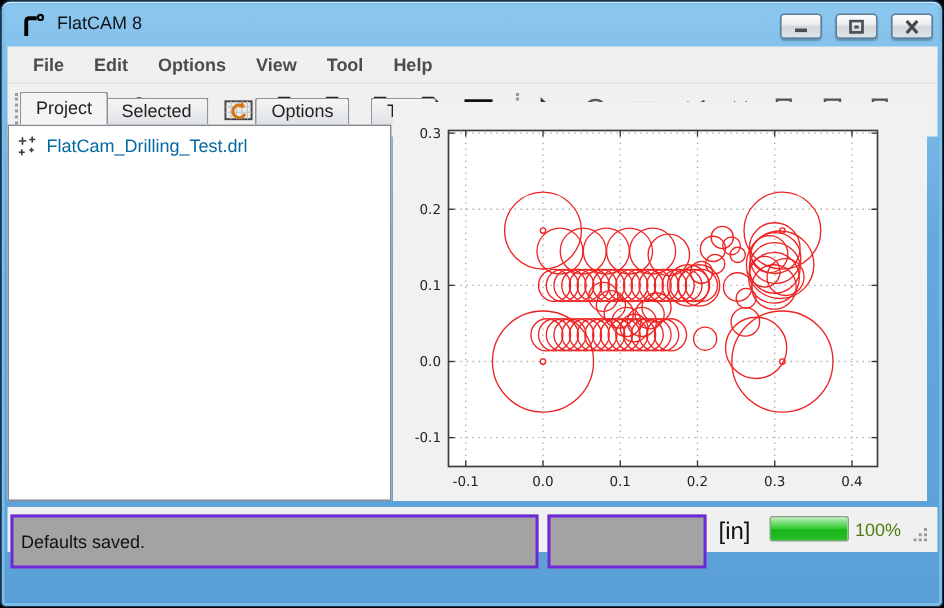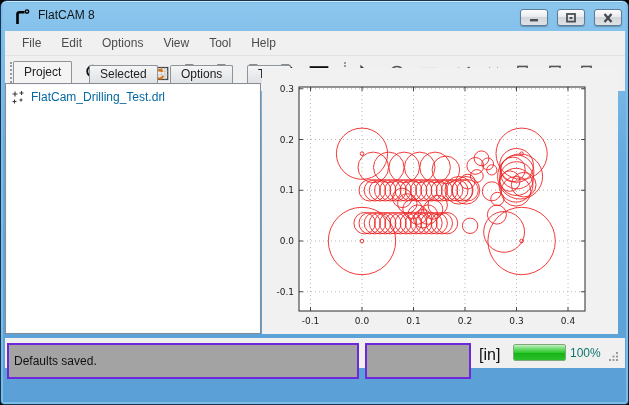--- a/index.html
+++ b/index.html
@@ -10,21 +10,21 @@
        border:1px solid #16334f;border-radius:7px 7px 4px 4px;
        box-shadow:inset 0 1px 0 #d3ecfb, inset 0 0 0 2px #7cbce8;padding-left:28px;}
   .titlebar{position:absolute;left:0;top:0;width:100%;height:30px;}
   .app-icon{position:absolute;left:11px;top:6px;width:20px;height:19px;}
   .title-text{position:absolute;left:37px;top:7px;font-size:12px;color:#101418;}
   .winbtn{position:absolute;top:8px;width:28px;height:17px;border:1px solid #5f7c96;border-radius:3px;
           background:linear-gradient(180deg,#fdfdfd 0%,#e8ebee 45%,#d2d7dc 50%,#dfe3e7 100%);
           display:flex;align-items:center;justify-content:center;box-shadow:0 1px 1px rgba(0,0,0,.25);}
   .menubar{position:absolute;left:4px;top:30px;width:620px;height:25px;background:#f0f0f0;
            display:flex;align-items:center;padding-left:7px;border-bottom:1px solid #e3e3e3;}
-  .menu-item{padding:4px 10px;font-size:12px;color:#4c4c4c;}
+  .menu-item{padding:4px 10px;font-size:12px;color:#4c4c4c;font-weight:bold;}
   .toolbar{position:absolute;left:4px;top:55px;width:620px;height:35px;background:#f0f0f0;
            display:flex;align-items:center;}
   .tb-handle{width:4px;height:24px;margin:0 5px;border-left:2px dotted #9a9a9a;}
   .tb-group{display:flex;align-items:center;}
   .tb-btn{width:24px;height:26px;margin-right:8px;display:flex;align-items:center;justify-content:center;
           border:1px solid transparent;border-radius:2px;background:transparent;padding:0;}
   .tb-btn svg{width:23px;height:23px;}
   .tabbar{position:absolute;left:4px;top:60px;width:620px;height:22px;}
   .tab{position:absolute;bottom:0;font-size:12px;color:#222;text-align:center;
        border:1px solid #8f9499;border-bottom:none;border-radius:2px 2px 0 0;
@@ -37,21 +37,21 @@
   .statusbar{position:absolute;left:4px;top:337px;width:620px;height:30px;background:#f0f0f0;
              display:flex;align-items:center;font-size:12px;color:#111;}
   .sb-field{height:36px;border:2px solid #6d28d9;background:#a3a3a3;display:flex;align-items:center;
             padding:0 5px;}
   .sb-msg{position:absolute;left:2px;top:5px;width:352px;}
   .sb-field2{position:absolute;left:360px;top:5px;width:106px;}
   .sb-units{position:absolute;left:474px;top:8px;font-size:16px;color:#111;}
   .progress{position:absolute;left:508px;top:6px;width:53px;height:17px;border:1px solid #7fa87f;
             border-radius:2px;background:#e8e8e8;overflow:hidden;}
   .progress-fill{height:100%;background:linear-gradient(180deg,#c4f0c4 0%,#7fdf7f 20%,#2fca2f 50%,#17b417 55%,#2bbf2b 100%);}
-  .sb-pct{position:absolute;left:565px;top:8px;font-size:12px;color:#0f766e;}
+  .sb-pct{position:absolute;left:565px;top:8px;font-size:12px;color:#4d7c0f;}
   .grip{position:absolute;right:6px;top:12px;}
   text{font-family:"DejaVu Sans",sans-serif;}
 </style>
 </head>
 <body>
 
 <div class="stage">
   <div class="win">
 
     <div class="titlebar">
@@ -212,21 +212,21 @@
               <rect x="4.3" y="4.3" width="10" height="10" fill="none" stroke="#555" stroke-width="1.7"></rect>
               <rect x="12.6" y="12.6" width="7.1" height="7.1" fill="#fff" stroke="#555" stroke-width="1.5"></rect>
               <rect x="12.6" y="12.6" width="3.6" height="3.6" fill="#777"></rect>
             </svg>
           </button>
         </div>
     </div>
 
     <div class="tabbar" id="tabbar">
         <div class="tab active" style="left: 8px;">Project</div>
-        <div class="tab" style="left: 84px;">Selected</div>
+        <div class="tab" style="left: 65px;">Selected</div>
         <div class="tab" style="left: 165px;">Options</div>
         <div class="tab" style="left: 242px;">Tool</div>
       </div>
 
     <div class="tree" id="tree">
         <div class="tree-item">
           <span><svg width="14" height="16" viewBox="0 0 14 16">
               <path d="M4 1.5 v5 M1.5 4 h5 M10.5 1 v4 M8.5 3 h4 M3.5 9.5 v4 M1.5 11.5 h4 M10 8.5 v3 M8.5 10 h3" stroke="#3a3a3a" stroke-width="1.1" fill="none"></path>
             </svg></span>
           <span>FlatCam_Drilling_Test.drl</span>

